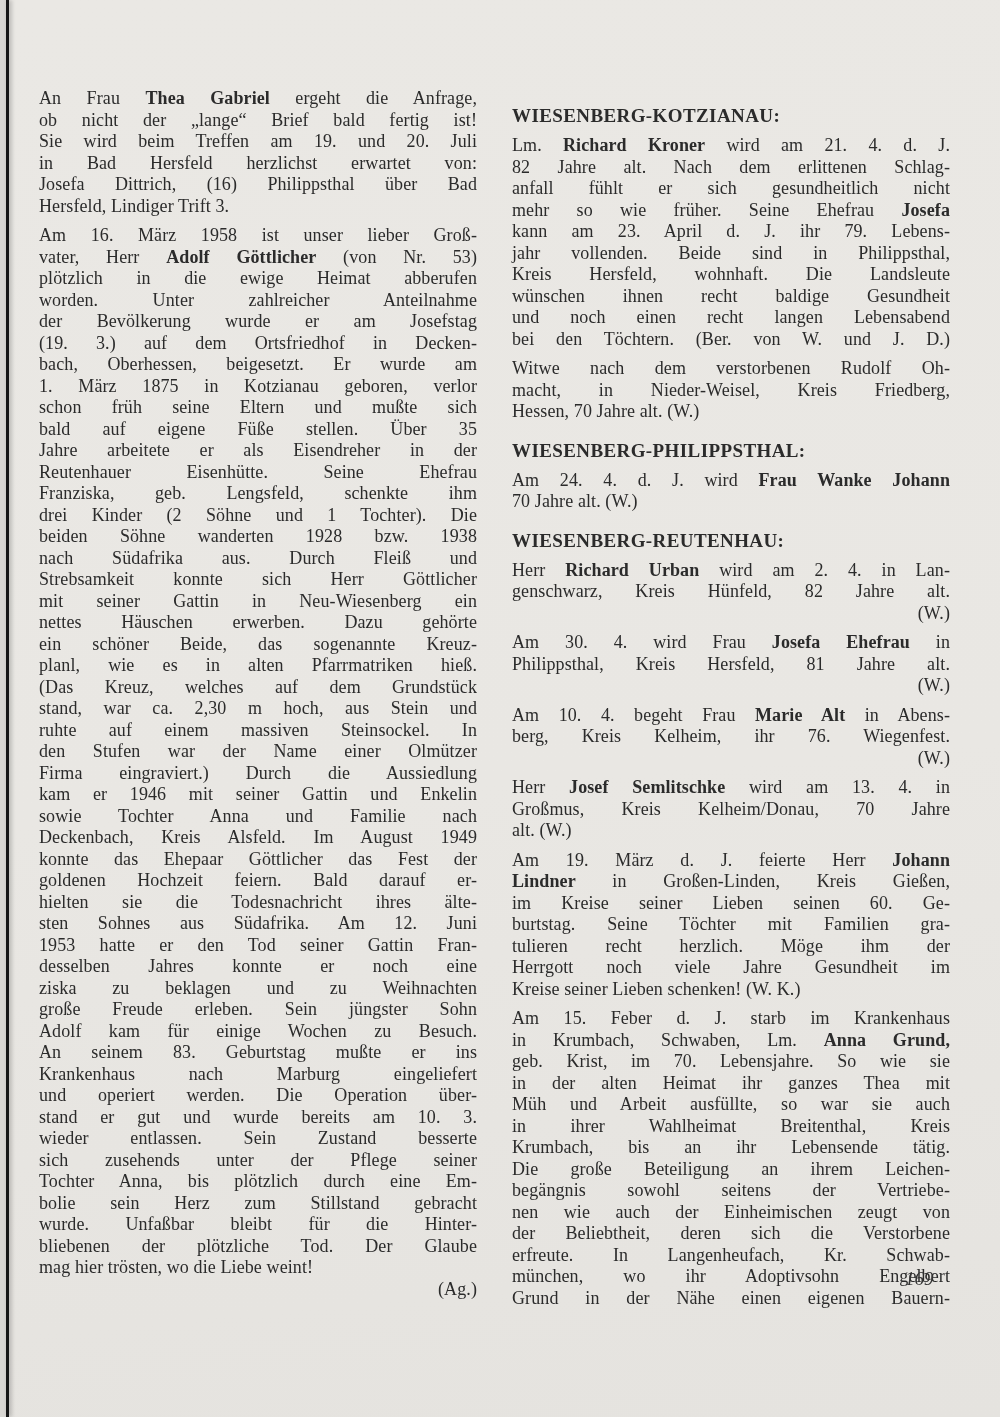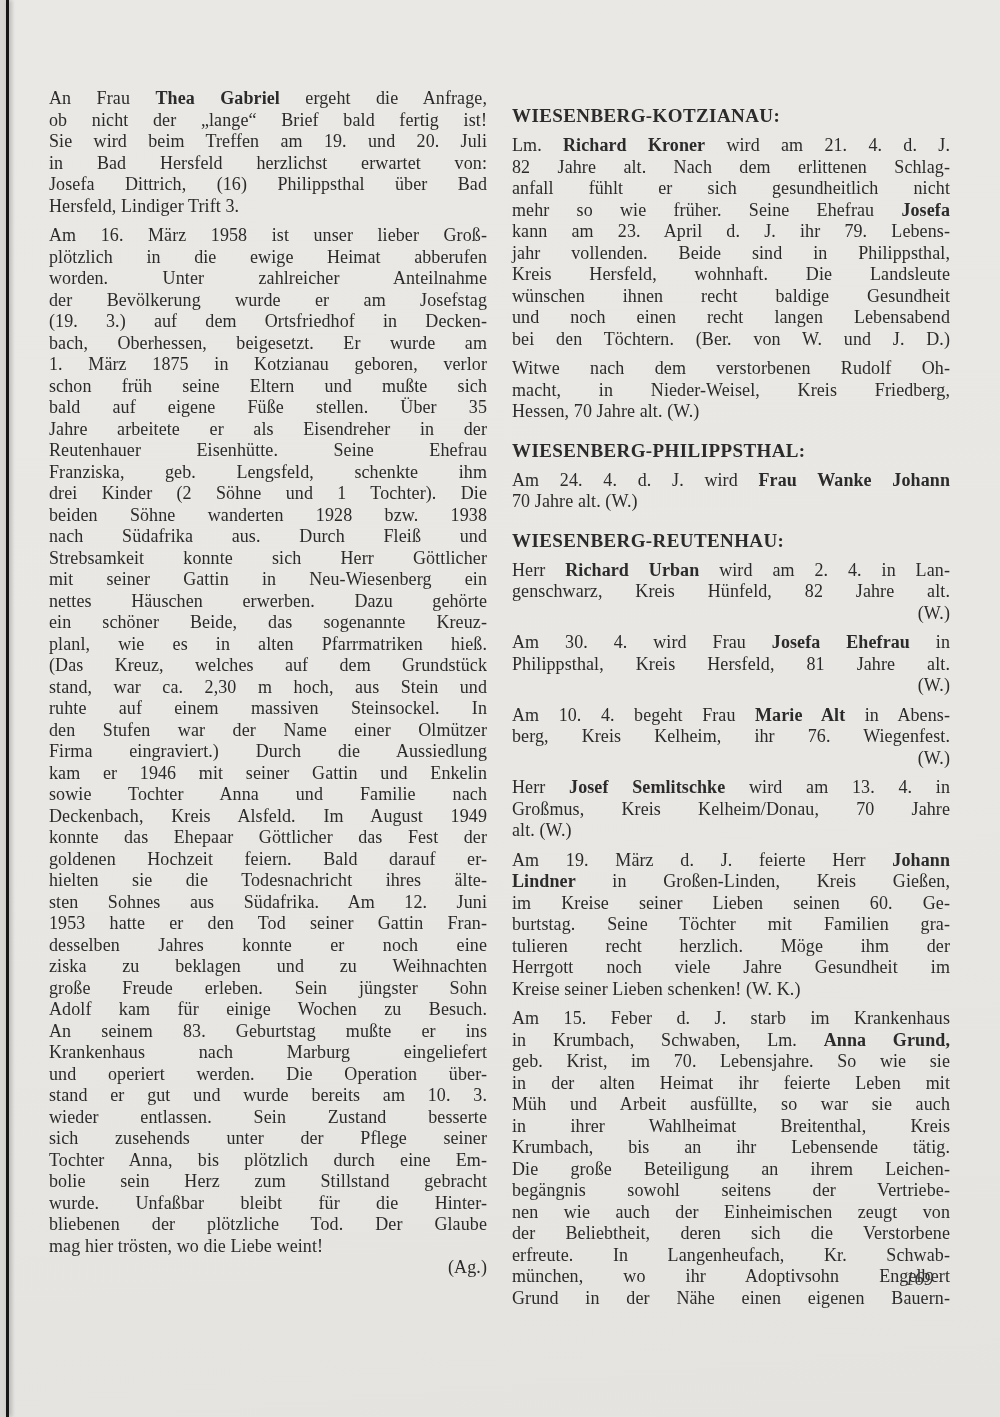--- a/index.html
+++ b/index.html
@@ -23,21 +23,21 @@
   .edge-bar {
     position: absolute; left: 6px; top: 0; width: 3px; height: 1417px;
     background: #161616;
     box-shadow: 2px 0 4px rgba(40,40,40,.35);
   }
   .col {
     position: absolute; top: 88px; width: 438px;
     font-size: 18px; line-height: 21.5px;
     letter-spacing: 0.1px;
   }
-  .col-left  { left: 49px; }
+  .col-left  { left: 39px; }
   .col-right { left: 512px; }
   .para { margin: 0 0 8px 0; }
   .line {
     text-align: justify;
     text-align-last: justify;
     text-justify: inter-word;
     white-space: normal;
   }
   .line.a-l { text-align-last: left; }
   .line.a-r { text-align: right; text-align-last: right; }
@@ -65,20 +65,21 @@
       <div class="block para">
         <div class="line a-j">An Frau <b>Thea Gabriel</b> ergeht die Anfrage,</div>
         <div class="line a-j">ob nicht der „lange“ Brief bald fertig ist!</div>
         <div class="line a-j">Sie wird beim Treffen am 19. und 20. Juli</div>
         <div class="line a-j">in Bad Hersfeld herzlichst erwartet von:</div>
         <div class="line a-j">Josefa Dittrich, (16) Philippsthal über Bad</div>
         <div class="line a-l">Hersfeld, Lindiger Trift 3.</div>
       </div>
       <div class="block para">
         <div class="line a-j">Am 16. März 1958 ist unser lieber Groß-</div>
+        <div class="line a-j">vater, Herr <b>Adolf Göttlicher</b> (von Nr. 53)</div>
         <div class="line a-j">plötzlich in die ewige Heimat abberufen</div>
         <div class="line a-j">worden. Unter zahlreicher Anteilnahme</div>
         <div class="line a-j">der Bevölkerung wurde er am Josefstag</div>
         <div class="line a-j">(19. 3.) auf dem Ortsfriedhof in Decken-</div>
         <div class="line a-j">bach, Oberhessen, beigesetzt. Er wurde am</div>
         <div class="line a-j">1. März 1875 in Kotzianau geboren, verlor</div>
         <div class="line a-j">schon früh seine Eltern und mußte sich</div>
         <div class="line a-j">bald auf eigene Füße stellen. Über 35</div>
         <div class="line a-j">Jahre arbeitete er als Eisendreher in der</div>
         <div class="line a-j">Reutenhauer Eisenhütte. Seine Ehefrau</div>
@@ -179,21 +180,21 @@
         <div class="line a-j">im Kreise seiner Lieben seinen 60. Ge-</div>
         <div class="line a-j">burtstag. Seine Töchter mit Familien gra-</div>
         <div class="line a-j">tulieren recht herzlich. Möge ihm der</div>
         <div class="line a-j">Herrgott noch viele Jahre Gesundheit im</div>
         <div class="line a-l">Kreise seiner Lieben schenken! (W. K.)</div>
       </div>
       <div class="block para">
         <div class="line a-j">Am 15. Feber d. J. starb im Krankenhaus</div>
         <div class="line a-j">in Krumbach, Schwaben, Lm. <b>Anna Grund,</b></div>
         <div class="line a-j">geb. Krist, im 70. Lebensjahre. So wie sie</div>
-        <div class="line a-j">in der alten Heimat ihr feierte Leben mit</div>
+        <div class="line a-j">in der alten Heimat ihr ganzes Thea mit</div>
         <div class="line a-j">Müh und Arbeit ausfüllte, so war sie auch</div>
         <div class="line a-j">in ihrer Wahlheimat Breitenthal, Kreis</div>
         <div class="line a-j">Krumbach, bis an ihr Lebensende tätig.</div>
         <div class="line a-j">Die große Beteiligung an ihrem Leichen-</div>
         <div class="line a-j">begängnis sowohl seitens der Vertriebe-</div>
         <div class="line a-j">nen wie auch der Einheimischen zeugt von</div>
         <div class="line a-j">der Beliebtheit, deren sich die Verstorbene</div>
         <div class="line a-j">erfreute. In Langenheufach, Kr. Schwab-</div>
         <div class="line a-j">münchen, wo ihr Adoptivsohn Engelbert</div>
         <div class="line a-j">Grund in der Nähe einen eigenen Bauern-</div>

